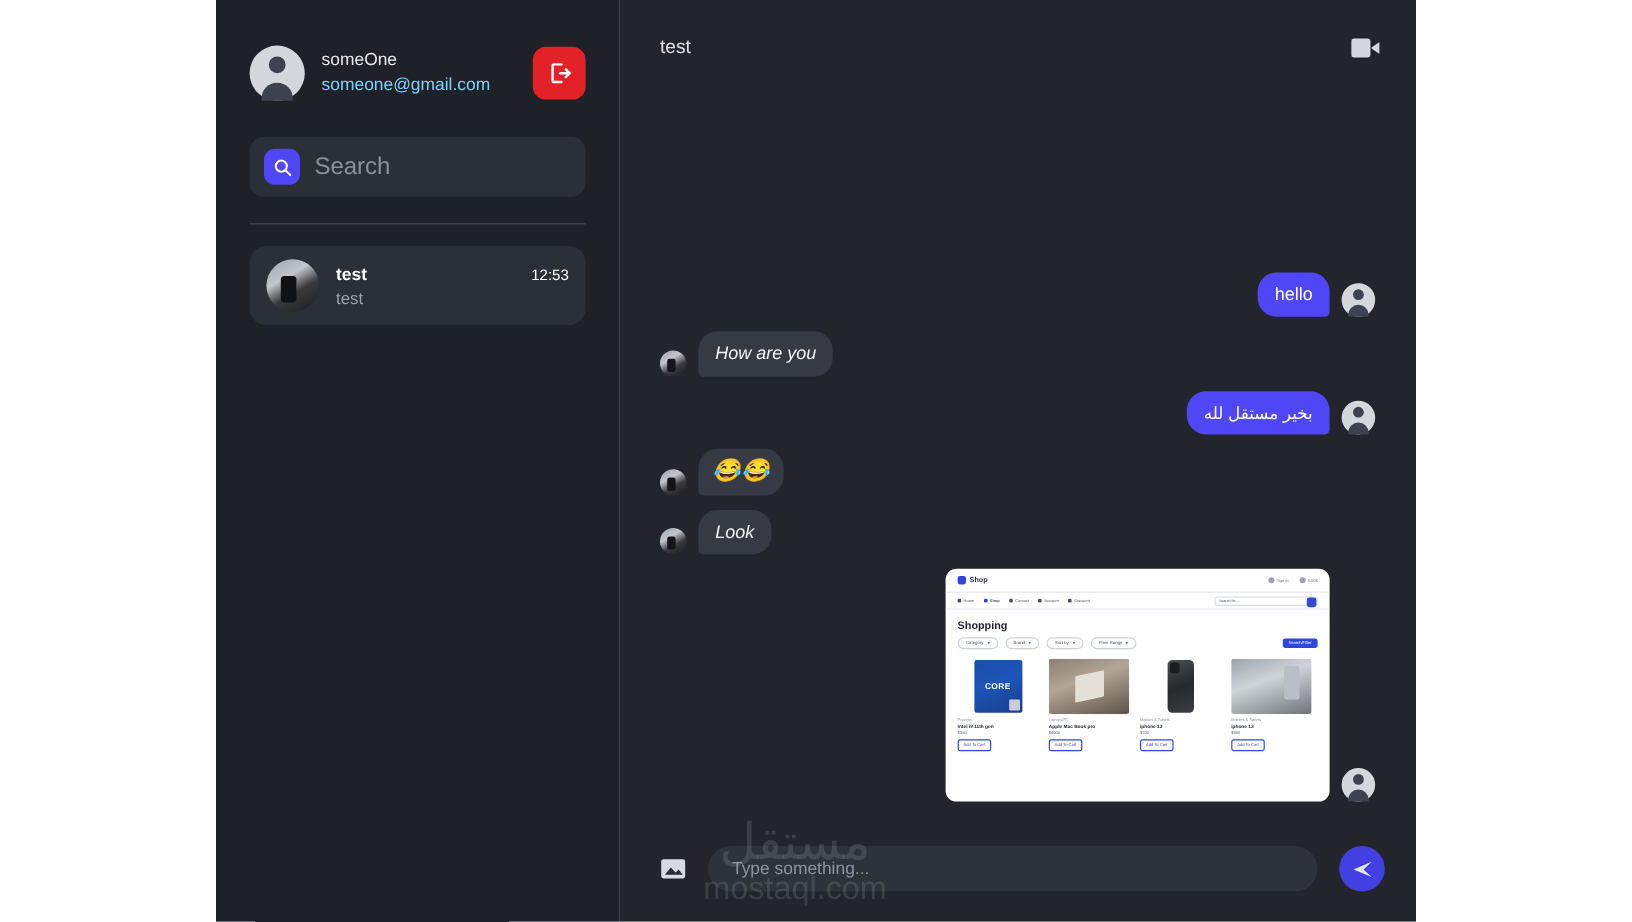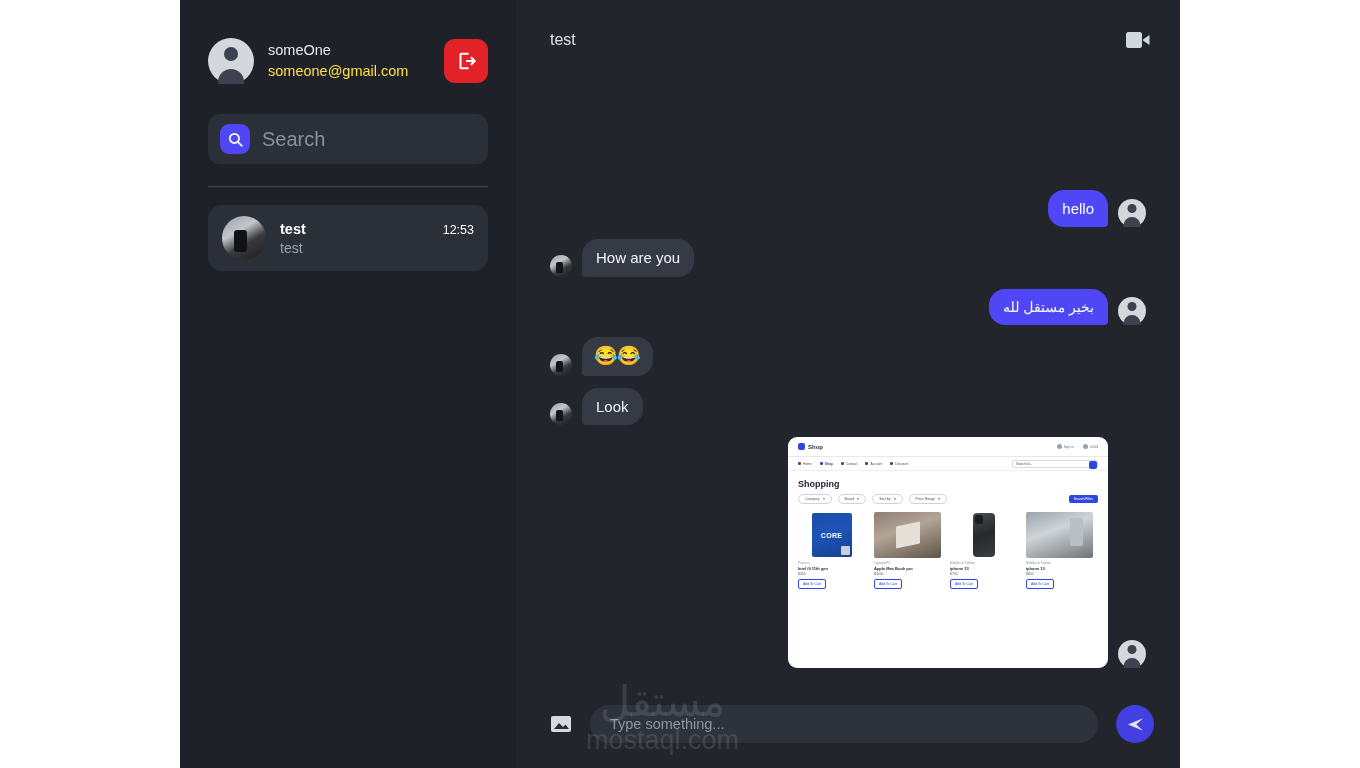--- a/index.html
+++ b/index.html
@@ -43,21 +43,21 @@
   }
   .avatar-default::after {
     content: ""; position: absolute;
     left: 50%; bottom: 0; transform: translateX(-50%);
     width: 26px; height: 15px;
     border-radius: 13px 13px 0 0;
     background: #3d4250;
   }
   .profile-text { flex: 1; line-height: 1.45; }
   .profile-name { color: #e8eaee; font-size: 14.5px; }
-  .profile-email { color: #fde047; font-size: 14.5px; }
+  .profile-email { color: #7dd3fc; font-size: 14.5px; }
   .logout-btn {
     width: 44px; height: 44px; border-radius: 11px;
     background: #e32227;
     display: flex; align-items: center; justify-content: center;
     border: none; cursor: pointer;
     flex: 0 0 44px;
   }
   .logout-btn svg { width: 22px; height: 22px; }
 
   .search-wrap {
@@ -140,21 +140,21 @@
   .msg-row.in { justify-content: flex-start; }
 
   .bubble {
     max-width: 420px;
     padding: 9px 14px;
     font-size: 15px;
     line-height: 1.3;
     border-radius: 16px;
   }
   .bubble.out { background: #4f46f5; color: #ffffff; border-bottom-right-radius: 4px; }
-  .bubble.in  { background: #353a45; color: #f2f4f7; border-bottom-left-radius: 4px; }
+  .bubble.in  { background: #353a45; color: #f2f4f7; border-bottom-left-radius: 4px; font-style: italic; }
   .bubble.emoji { font-size: 19px; padding: 7px 12px; }
   .bubble.rtl { direction: rtl; font-size: 14px; }
 
   .small-avatar {
     width: 22px; height: 22px; border-radius: 50%;
     flex: 0 0 22px;
     background: linear-gradient(150deg, #9aa0a8 0%, #c3c7cc 35%, #3a3a3c 62%, #1c1c1e 100%);
     position: relative; overflow: hidden;
   }
   .small-avatar::after {
@@ -173,21 +173,21 @@
   }
   .me-avatar::after {
     content: ""; position: absolute; left: 50%; bottom: 0;
     transform: translateX(-50%); width: 17px; height: 10px;
     border-radius: 9px 9px 0 0; background: #3d4250;
   }
 
   
   .img-msg { margin-bottom: 12px; }
   .shop-card {
-    width: 320px; height: 231px;
+    width: 320px; height: 194px;
     background: #ffffff; border-radius: 9px;
     overflow: hidden; position: relative;
     font-size: 3.3px; color: #2c3142;
   }
   .shop-topbar {
     height: 20px; display: flex; align-items: center;
     justify-content: space-between; padding: 0 10px;
     border-bottom: 0.5px solid #e6e8ee;
   }
   .shop-logo { display: flex; align-items: center; gap: 3px; font-weight: bold; font-size: 6px; }

